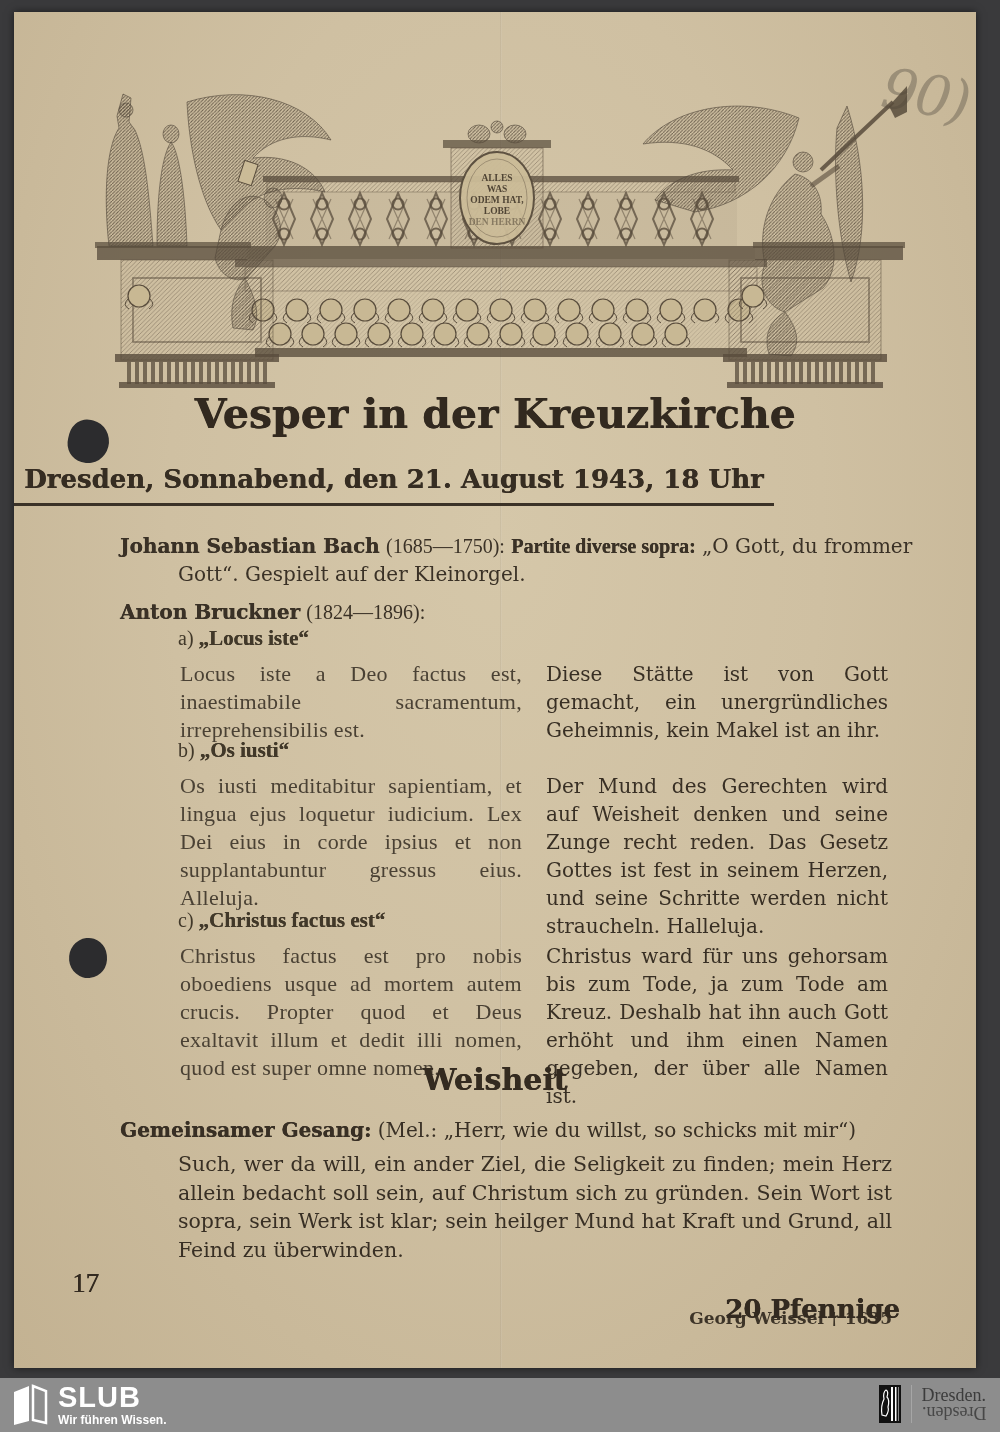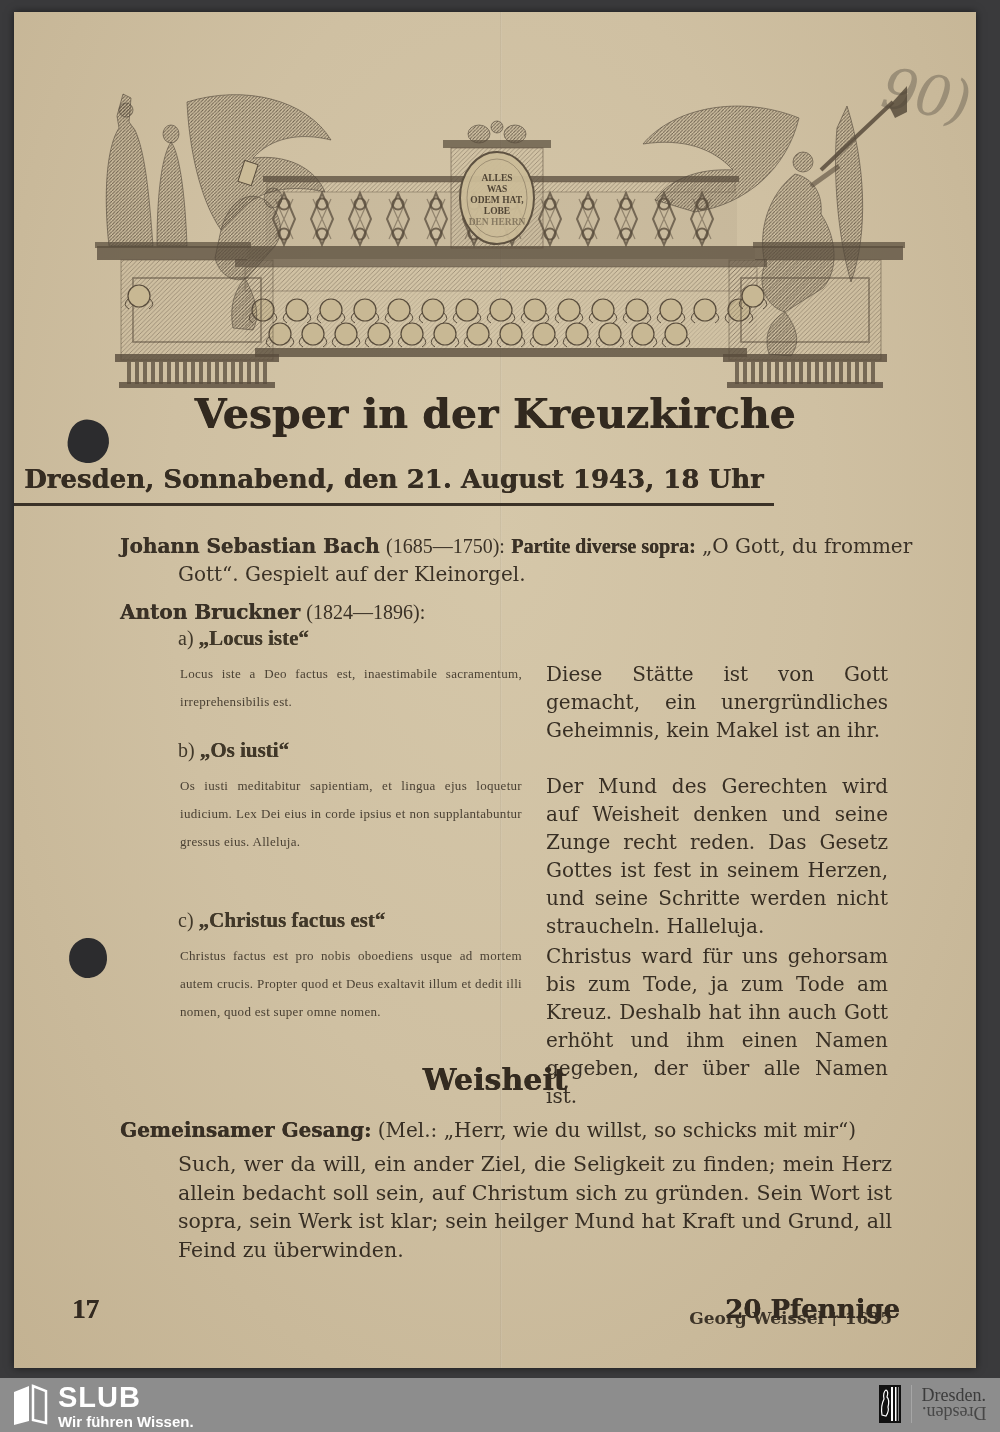--- a/index.html
+++ b/index.html
@@ -22,40 +22,40 @@
   .dateline-wrap{position:absolute;left:0;top:452px;width:100%;text-align:left;}
   .dateline{display:inline-block;font-size:26px;font-weight:bold;color:#362d22;
     padding:0 10px 9px 10px;border-bottom:3px solid #3b3227;text-shadow:.4px 0 0 #362d22;}
   .entry{position:absolute;font-size:20px;line-height:28px;color:#3a3126;}
   .hang{padding-left:58px;text-indent:-58px;width:776px;}
   .b{font-weight:bold;text-shadow:.3px 0 0 currentColor;}
   .antiqua{font-family:"Liberation Serif",serif;}
   .item-title{position:absolute;font-family:"Liberation Serif",serif;font-size:20px;color:#413829;}
   .item-title .b{font-size:21px;}
   .row{position:absolute;display:flex;gap:24px;}
-  .col-latin{width:342px;font-family:"Liberation Serif",serif;font-size:13px;line-height:28px;
+  .col-latin{width:342px;font-family:"Liberation Serif",serif;font-size:22px;line-height:28px;
     letter-spacing:.3px;color:#4a4134;text-align:justify;}
   .col-german{width:342px;font-size:20px;line-height:28px;color:#382f24;text-align:justify;}
   .section-head{position:absolute;left:0;top:1050px;width:100%;text-align:center;
     font-size:30px;font-weight:bold;color:#342b20;text-shadow:.5px 0 0 #342b20;}
   .gesang{position:absolute;left:106px;top:1106px;font-size:20px;color:#382f24;}
   .verse{position:absolute;left:164px;top:1138px;width:714px;font-size:20.5px;line-height:28.5px;
     color:#382f24;text-align:justify;}
   .attrib{position:absolute;left:164px;top:1296px;width:714px;text-align:right;
     font-size:17px;font-weight:bold;color:#3d3428;}
-  .pagenum{position:absolute;left:58px;top:1282px;font-size:27px;font-weight:bold;color:#332a20;
+  .pagenum{position:absolute;left:58px;top:1256px;font-size:27px;font-weight:normal;color:#332a20;
     font-family:"Liberation Serif",serif;text-shadow:.5px 0 0 #332a20;}
   .price{position:absolute;right:76px;top:1282px;font-size:26px;font-weight:bold;color:#332a20;
     text-shadow:.4px 0 0 #332a20;}
   
   .footer{position:absolute;left:0;bottom:0;width:1000px;height:54px;background:#8d8d8d;}
   .slub{position:absolute;left:12px;top:5px;display:flex;align-items:flex-start;cursor:pointer;}
   .slub-text{margin-left:10px;color:#fff;font-family:"Liberation Sans",sans-serif;}
   .slub-name{font-size:29px;font-weight:bold;letter-spacing:1px;line-height:28px;}
-  .slub-tagline{font-size:15px;font-weight:bold;margin-top:2px;}
+  .slub-tagline{font-size:12px;font-weight:bold;margin-top:2px;}
   .dresden{position:absolute;right:14px;top:7px;display:flex;align-items:center;gap:10px;cursor:pointer;}
   .dresden-divider{width:1px;height:38px;background:#a6a6a6;}
   .dresden-words{display:flex;flex-direction:column;line-height:18px;
     font-family:"Liberation Serif",serif;font-size:18px;color:#3c3c3c;}
   .dresden-mirror{transform:rotate(180deg);color:#474747;}
 </style>
 </head>
 <body>
 
 <div class="paper">

